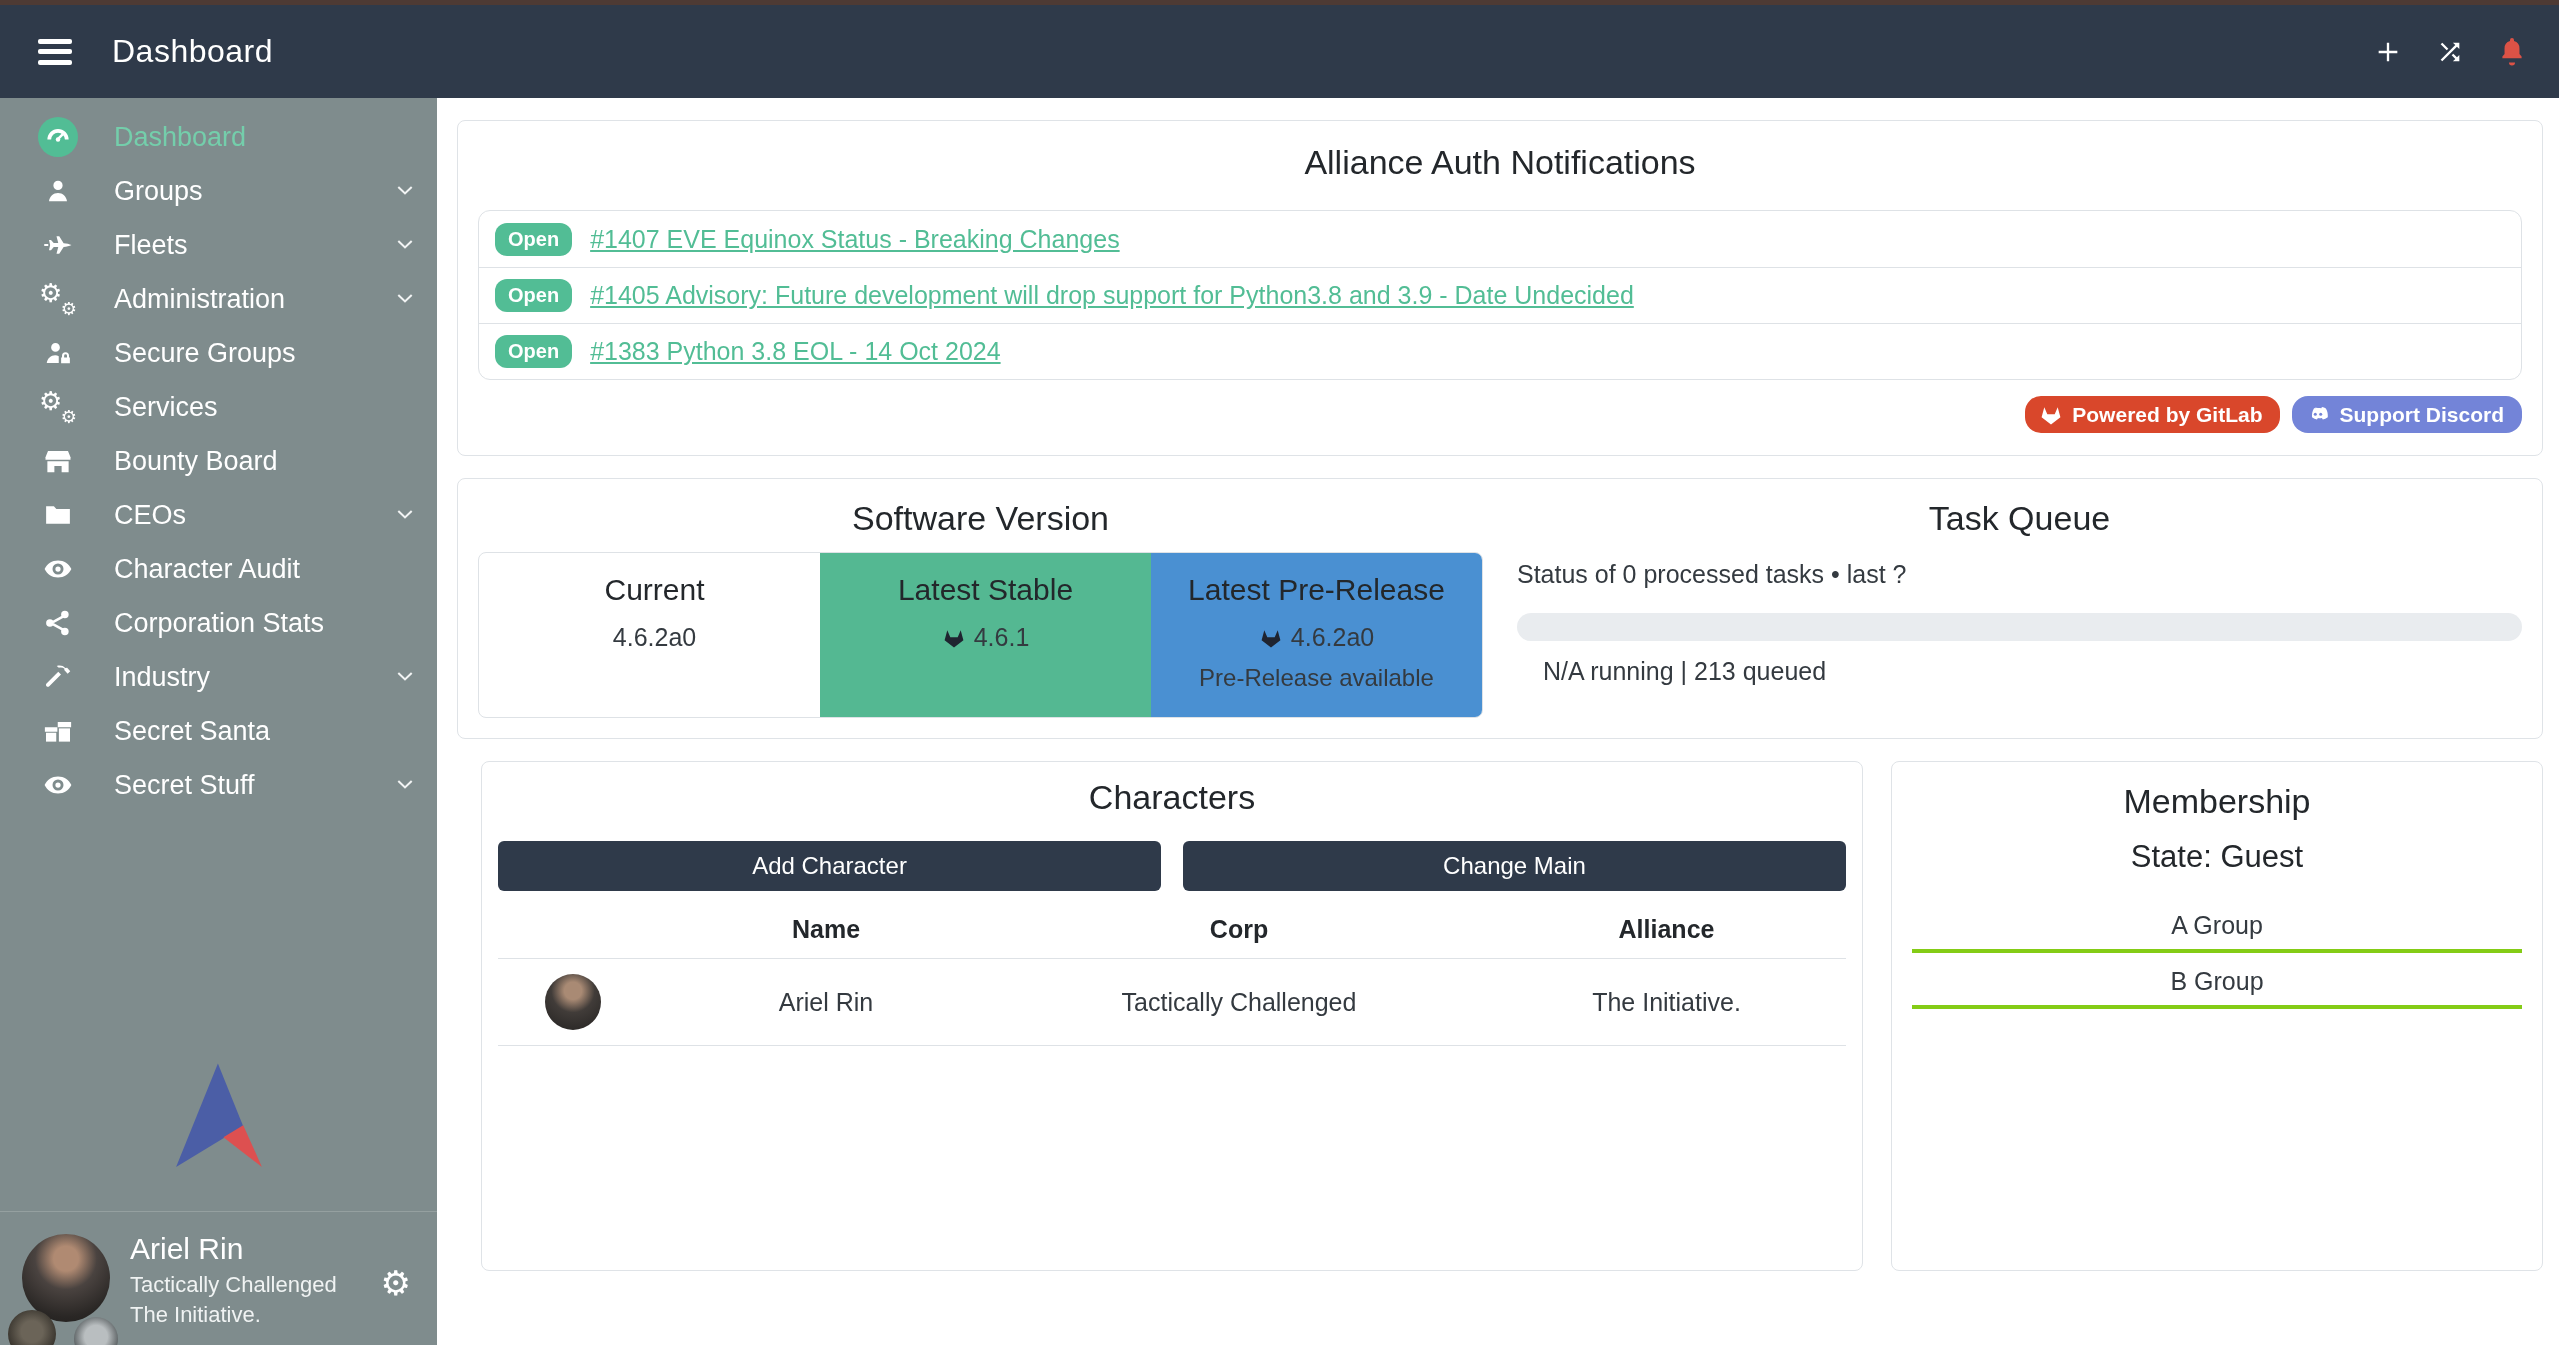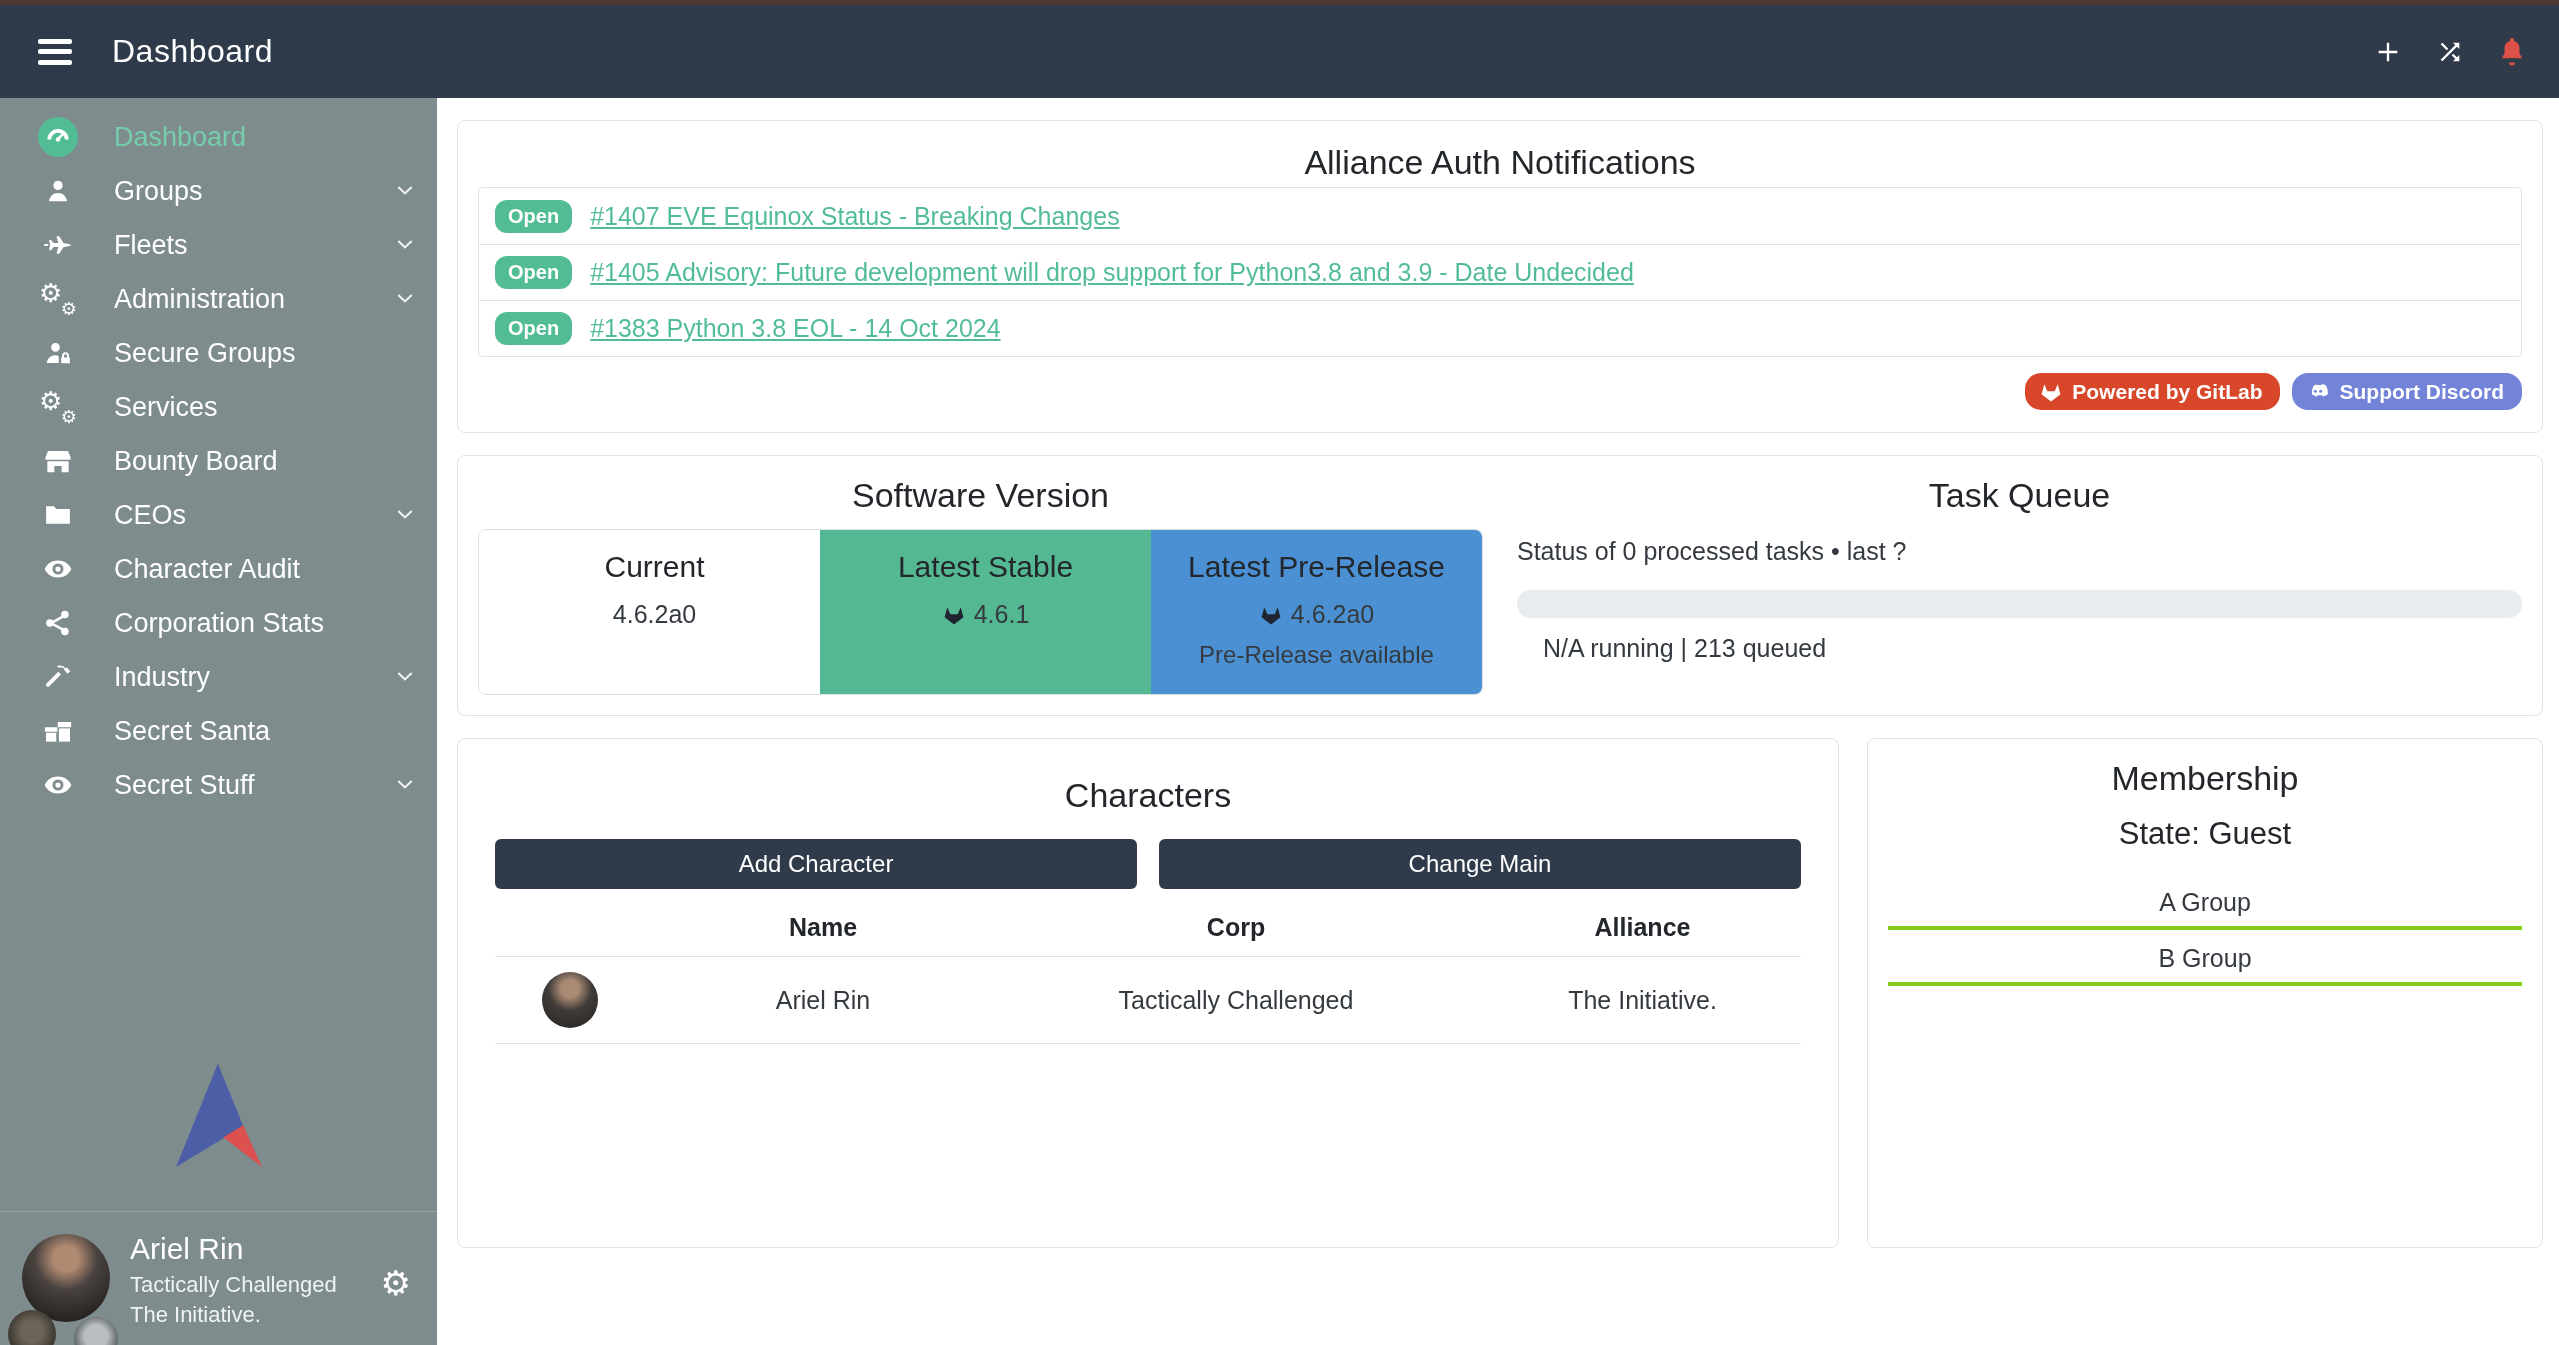--- a/index.html
+++ b/index.html
@@ -63,21 +63,21 @@
   .user-corp{ position:absolute; left:130px; top:46px; font-size:22px; color:#f0f3f3; }
   .user-alliance{ position:absolute; left:130px; top:76px; font-size:22px; color:#f0f3f3; }
   .user-gear{ position:absolute; right:26px; top:40px; font-size:34px; color:#ffffff; cursor:pointer; line-height:1; font-family:"DejaVu Sans", sans-serif; }
 
   
   .content{ position:absolute; left:437px; top:98px; right:0; bottom:0; background:#fff; padding:22px 16px 0 20px; overflow:hidden; }
   .panel{ background:#fff; border:1px solid #dfe3e7; border-radius:8px; }
   .panel h2{ font-size:34px; font-weight:500; color:#23272b; text-align:center; }
 
   .panel-notif{ padding:22px 20px; }
-  .notif-list{ margin-top:5px; border:1px solid #dee2e6; border-radius:4px; }
+  .notif-list{ margin-top:28px; border:1px solid #dee2e6; border-radius:12px; }
   .notif-item{ display:flex; align-items:center; padding:12px 16px; height:56px; }
   .notif-item + .notif-item{ border-top:1px solid #dee2e6; }
   .badge-open{
     background:#52bd95; color:#fff; font-weight:bold; font-size:20px;
     padding:5px 13px; border-radius:12px; margin-right:18px; flex:0 0 auto;
   }
   .notif-link{ color:#52bd95; text-decoration:underline; font-size:25px; cursor:pointer; }
   .chip-row{ margin-top:16px; display:flex; justify-content:flex-end; gap:12px; }
   .chip{ height:37px; border-radius:16px; display:flex; align-items:center; gap:9px; padding:0 18px 0 14px;
          color:#fff; font-size:21px; font-weight:bold; cursor:pointer; }
@@ -96,21 +96,21 @@
   .ver-cell .v-note{ margin-top:12px; font-size:24px; }
   .ver-cell.stable{ background:#54b892; }
   .ver-cell.pre{ background:#4a90d2; border-radius:0 7px 7px 0; }
 
   .tq-status{ margin-top:22px; font-size:25px; }
   .tq-bar{ margin-top:24px; height:28px; background:#e9ecef; border-radius:14px; overflow:hidden; }
   .tq-fill{ height:100%; background:#52bd95; width:0; }
   .tq-summary{ margin-top:16px; font-size:25px;margin-left:26px; }
 
   .row3{ margin-top:22px; display:flex; gap:28px; }
-  .panel-chars{ width:1382px; height:510px; padding:37px; }
+  .panel-chars{ width:1382px; height:510px; padding:16px;margin-left:24px; }
   .btn-row{ margin-top:24px; display:flex; gap:22px; }
   .btn-dark{
     flex:1 1 0; height:50px; background:#2f3a4a; color:#fff; border:none; border-radius:6px;
     font-size:24px; font-family:"Liberation Sans", sans-serif; cursor:pointer;
   }
   .char-head, .char-row{ display:grid; grid-template-columns:150px 330px 470px 1fr; align-items:center;gap:13px; }
   .char-head{ margin-top:14px; padding:10px 0 14px; font-weight:bold; font-size:25px; color:#23272b; }
   .char-head div, .char-row div{ text-align:center; }
   .char-row{ border-top:1px solid #dee2e6; border-bottom:1px solid #dee2e6; height:88px; font-size:25px; }
   .avatar-sm{ width:56px; height:56px; border-radius:50%; margin:0 auto;

